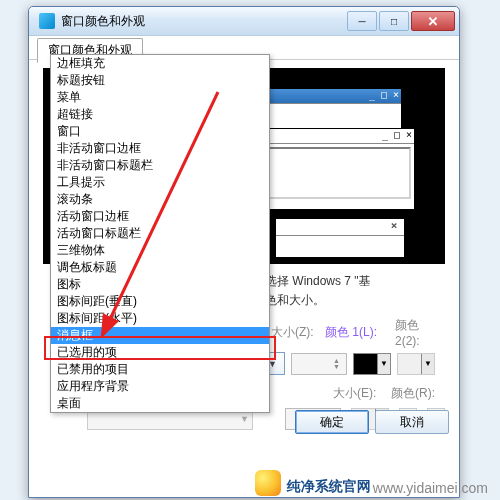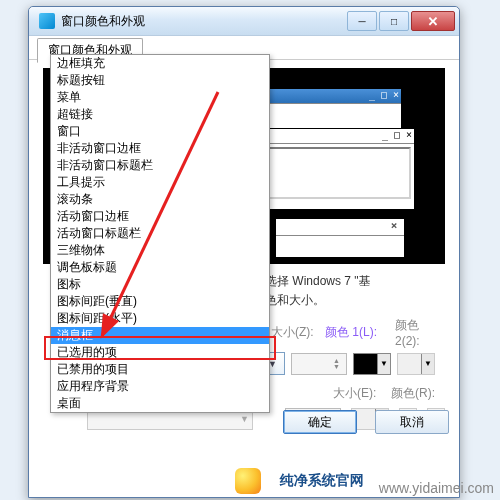--- a/index.html
+++ b/index.html
@@ -29,29 +29,29 @@
 .lbl.on{color:#8b5cf6}
 .combo{width:220px;height:21px;border:1px solid #7a9fc4;background:linear-gradient(#fff,#eaf2fa);display:flex;align-items:center;padding:0 4px;justify-content:space-between}
 .combo .arr{width:15px;text-align:center;color:#445;font-size:9px}
 .sizer{width:48px;height:20px;border:1px solid #bbb;background:#f5f5f5;display:flex;align-items:center;padding:0 3px;justify-content:space-between;color:#888}
 .spn{width:10px;font-size:7px;line-height:6px;color:#888}
 .swatch{width:36px;height:20px;border:1px solid #888;background:#000;display:flex}
 .swatch .arr{width:12px;background:#e8e8e8;border-left:1px solid #888;font-size:8px;display:flex;align-items:center;justify-content:center;margin-left:auto}
 .swatch.d{background:#f0f0f0;border-color:#ccc}
 .fontrow{display:flex;align-items:center;gap:10px;margin-top:6px}
 .fcombo{width:158px;height:20px;border:1px solid #ccc;background:#f5f5f5;display:flex;align-items:center;justify-content:flex-end;padding:0 3px;color:#aaa;font-size:9px}
-.btnbar{position:absolute;bottom:4px;right:10px;display:flex;gap:18px}
+.btnbar{position:absolute;bottom:4px;right:10px;display:flex;gap:6px}
 .btn{width:72px;height:22px;border:1px solid #8aa8c8;background:linear-gradient(#f8fcff,#dde9f5);border-radius:2px;display:flex;align-items:center;justify-content:center}
 .btn.def{border-color:#3a78c0;box-shadow:0 0 0 1px #7fb4e8 inset}
 .dropdown{position:absolute;left:50px;top:54px;width:218px;background:#fff;border:1px solid #969696;box-shadow:2px 2px 5px rgba(0,0,0,.25);z-index:50}
 .dropdown .it{padding:1px 6px;height:15px;line-height:15px;white-space:nowrap;overflow:hidden}
 .dropdown .it.sel{background:#3399ff;color:#fff}
 .redbox{position:absolute;left:44px;top:336px;width:228px;height:20px;border:2px solid #e62020;z-index:60;pointer-events:none}
 .arrow{position:absolute;left:88px;top:84px;z-index:70;pointer-events:none}
-.watermark{position:absolute;right:6px;bottom:4px;z-index:80;display:flex;align-items:center;gap:19px}
+.watermark{position:absolute;right:12px;bottom:4px;z-index:80;display:flex;align-items:flex-end;gap:6px}
 .wlogo{width:26px;height:26px;border-radius:6px;background:radial-gradient(circle at 30% 30%,#fff176,#fbc02d 55%,#f57f17)}
 .wtxt{font-size:14px;font-weight:bold;color:#1b4f8a}
 .wurl{font-size:14px;color:#888;margin-left:-4px;margin-top:14px}
 </style>
 </head>
 <body>
 
 <div class="window">
   <div class="titlebar">
     <div class="icon"></div>

